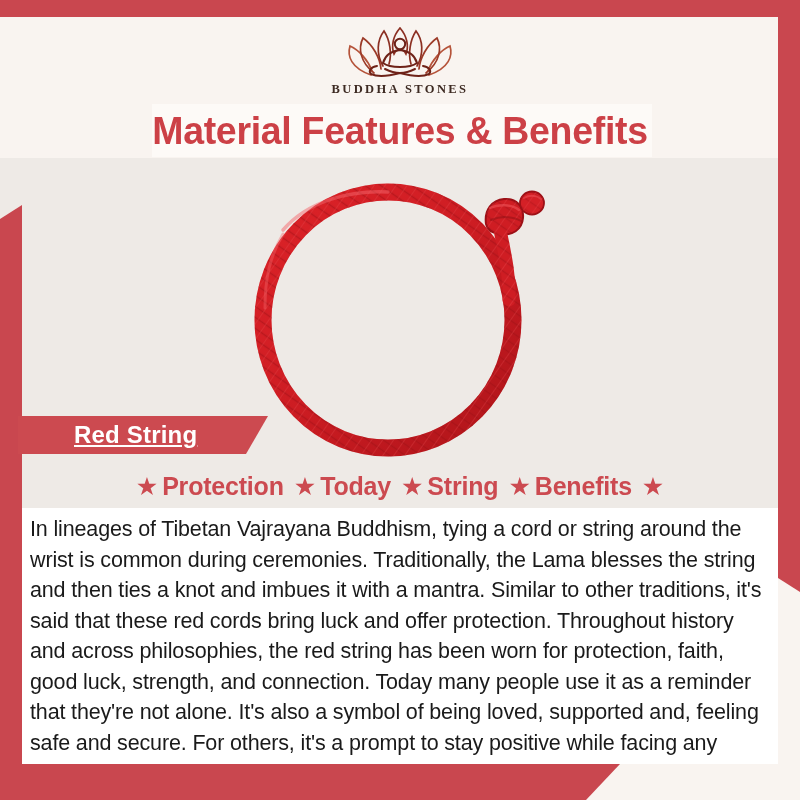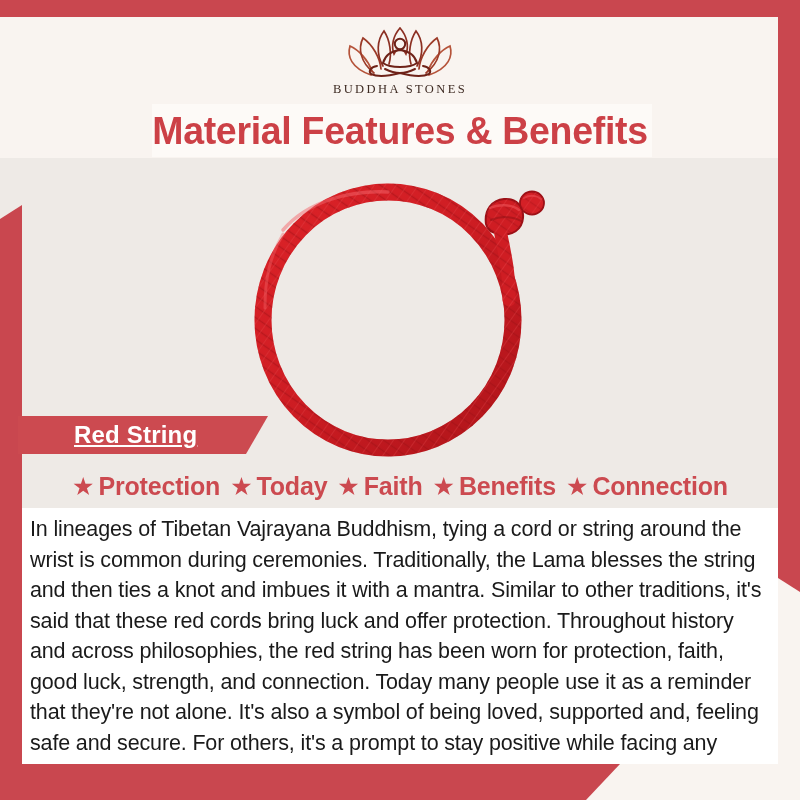--- a/index.html
+++ b/index.html
@@ -98,21 +98,21 @@
     width: 118px;
     height: 62px;
     display: block;
   }
   .logo-text {
     margin-top: 2px;
     font-family: "Liberation Serif", serif;
     font-size: 12.5px;
     letter-spacing: 2.4px;
     color: #3d2a22;
-    font-weight: 400;
+    font-weight: 700;
     text-align: center;
   }
 
   
   .title-band {
     position: absolute;
     left: 152px; top: 104px;
     width: 500px; height: 53px;
     background: #fdfaf7;
     z-index: 3;
@@ -315,29 +315,28 @@
     <div class="benefit">
       <span class="star">★</span>
       <span class="benefit-label">Protection</span>
     </div>
     <div class="benefit">
       <span class="star">★</span>
       <span class="benefit-label">Today</span>
     </div>
     <div class="benefit">
       <span class="star">★</span>
-      <span class="benefit-label">Faith</span>
+      <span class="benefit-label">String</span>
     </div>
     <div class="benefit">
       <span class="star">★</span>
       <span class="benefit-label">Benefits</span>
     </div>
     <div class="benefit">
       <span class="star">★</span>
-      <span class="benefit-label">Connection</span>
     </div>
   </div>
 
   <div class="copy-panel">
     <p class="copy-text">In lineages of Tibetan Vajrayana Buddhism, tying a cord or string around the wrist is common during ceremonies. Traditionally, the Lama blesses the string and then ties a knot and imbues it with a mantra. Similar to other traditions, it's said that these red cords bring luck and offer protection. Throughout history and across philosophies, the red string has been worn for protection, faith, good luck, strength, and connection. Today many people use it as a reminder that they're not alone. It's also a symbol of being loved, supported and, feeling safe and secure. For others, it's a prompt to stay positive while facing any adversity.</p>
   </div>
 
 </div>
 
 </body></html>

